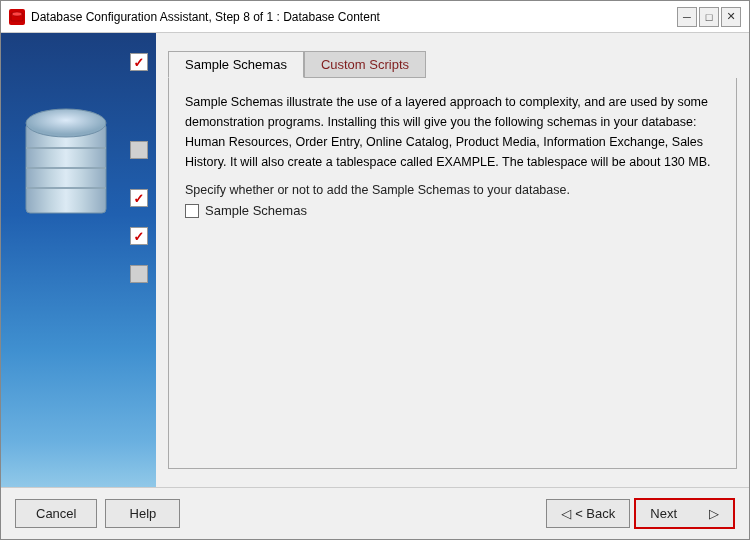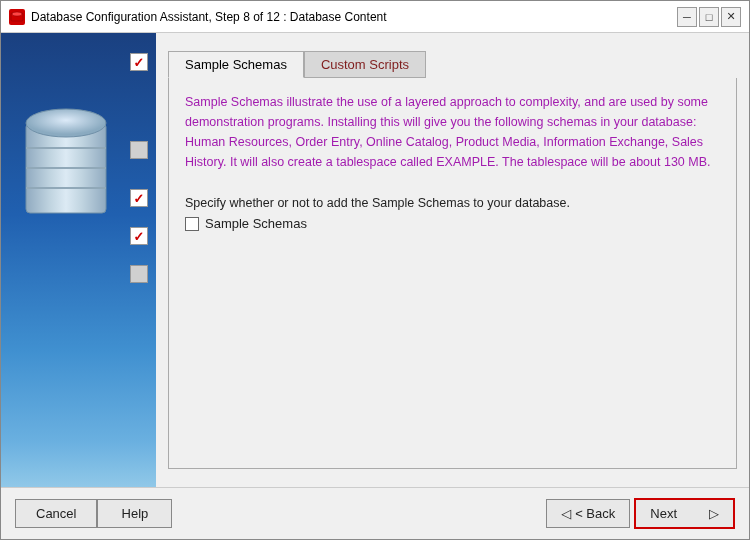--- a/index.html
+++ b/index.html
@@ -169,22 +169,22 @@
       flex: 1;
       border: 1px solid #aaa;
       border-top: none;
       background: #f0f0f0;
       padding: 14px 16px;
     }
 
     .description-text {
       font-size: 12.5px;
       line-height: 1.6;
-      color: #a21caf;
-      margin-bottom: 24px;
+      color: #000000;
+      margin-bottom: 11px;
     }
 
     .specify-text {
       font-size: 12.5px;
       color: #222;
       margin-bottom: 6px;
     }
 
     .checkbox-row {
       display: flex;
@@ -217,20 +217,21 @@
       display: flex;
       align-items: center;
       justify-content: space-between;
       padding: 10px 14px;
       border-top: 1px solid #ccc;
       background: #f0f0f0;
       height: 52px;
     }
     .bottom-left {
       display: flex;
+      gap: 8px;
     }
     .bottom-right {
       display: flex;
       gap: 4px;
       align-items: center;
     }
     .btn {
       padding: 6px 20px;
       border: 1px solid #888;
       background: #e8e8e8;
@@ -263,21 +264,21 @@
 <div class="window">
 
   <div class="title-bar">
     <div class="title-bar-left">
       <div class="title-bar-icon">
         <svg width="14" height="14" viewBox="0 0 14 14">
           <rect x="1" y="3" width="12" height="8" rx="1" fill="#c00" stroke="#800" stroke-width="0.5"></rect>
           <ellipse cx="7" cy="4" rx="5" ry="2" fill="#ff4444" stroke="#800" stroke-width="0.5"></ellipse>
         </svg>
       </div>
-      <span class="title-bar-title">Database Configuration Assistant, Step 8 of 12 : Database Content</span>
+      <span class="title-bar-title">Database Configuration Assistant, Step 8 of 1 : Database Content</span>
     </div>
     <div class="title-bar-controls">
       <div class="title-bar-btn">─</div>
       <div class="title-bar-btn">□</div>
       <div class="title-bar-btn close">✕</div>
     </div>
   </div>
 
   <div class="main-content">
 

